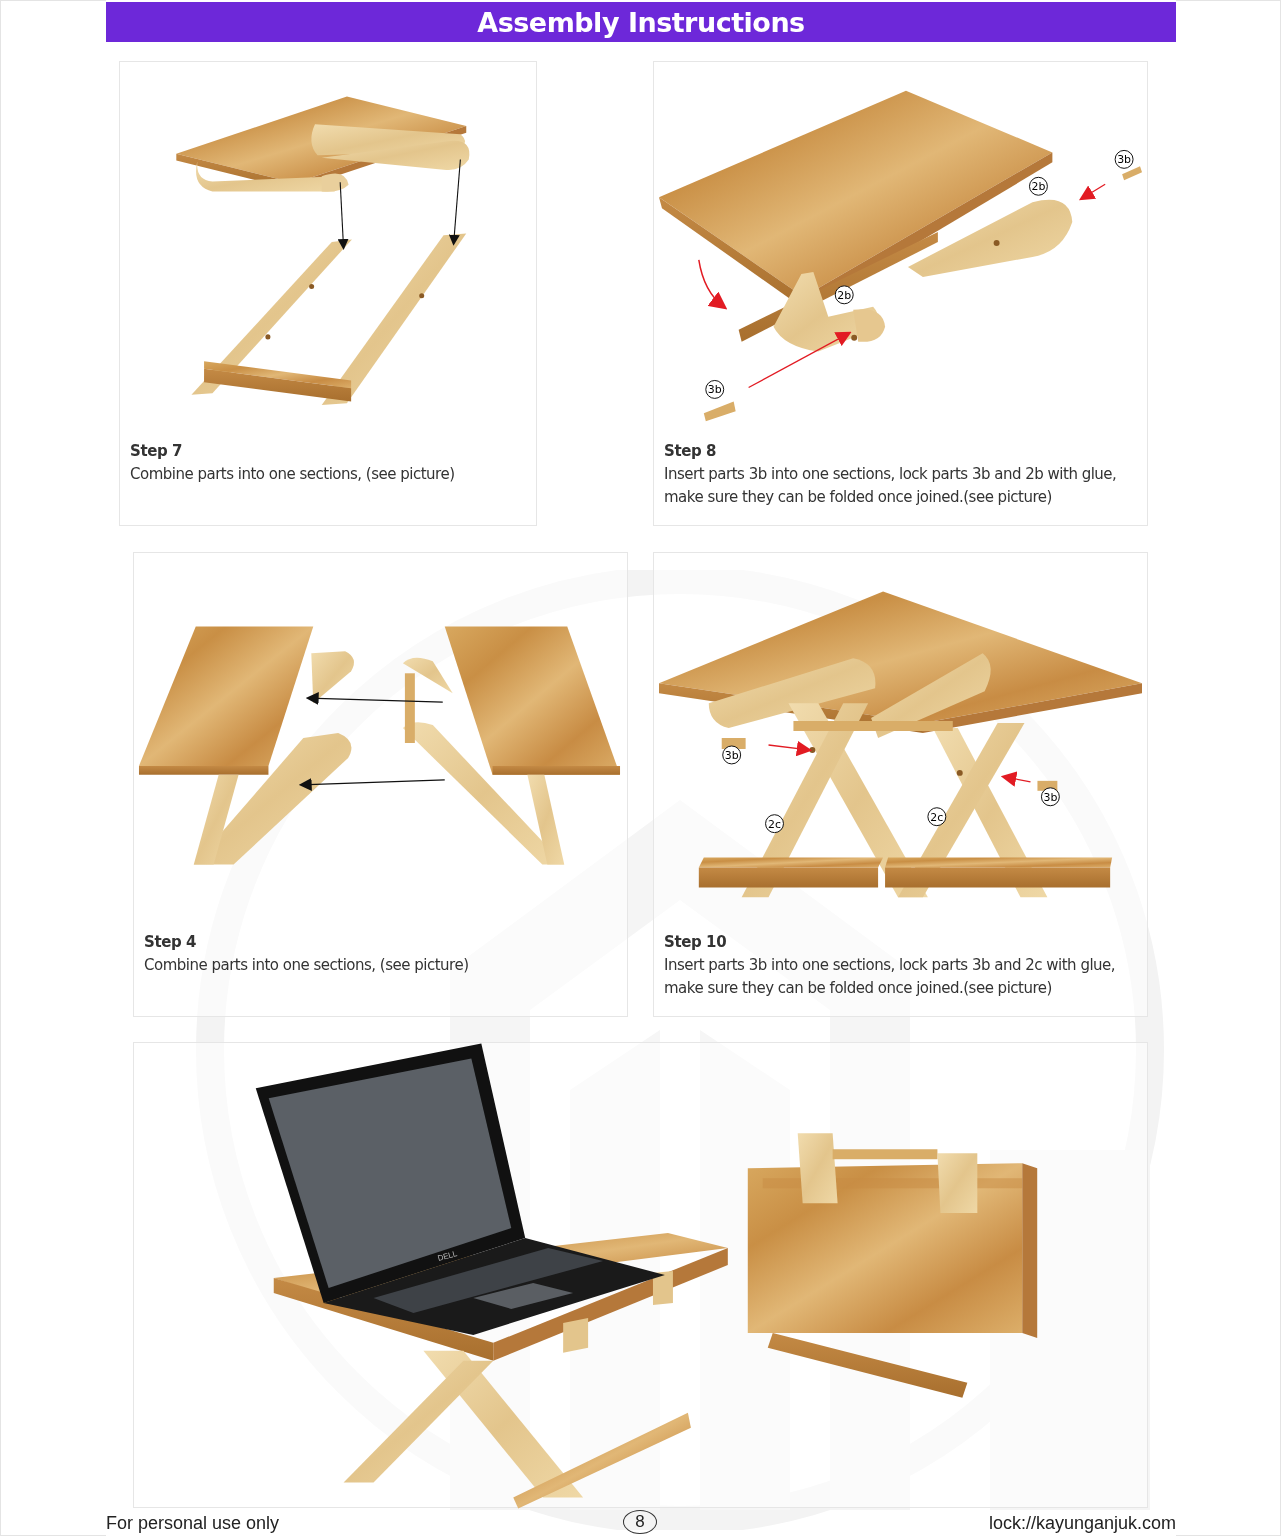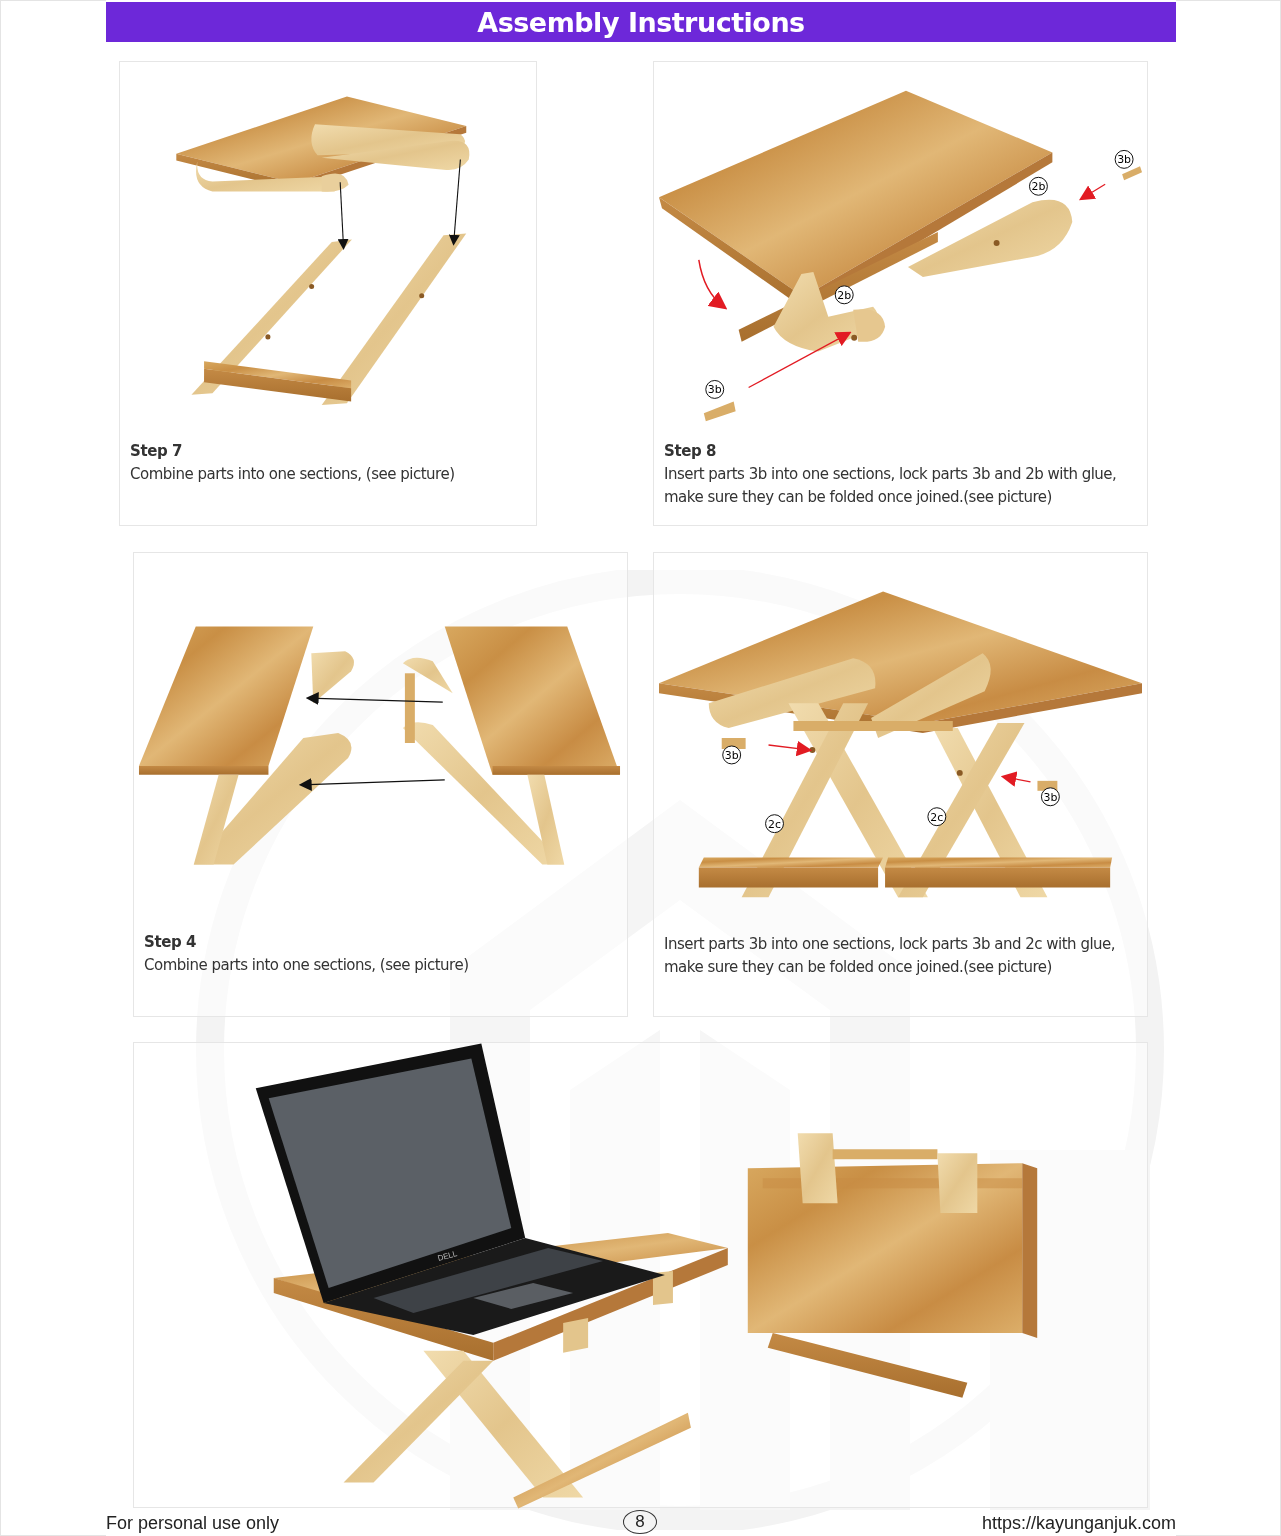--- a/index.html
+++ b/index.html
@@ -189,20 +189,21 @@
     <g class="part-label">
       <circle cx="121" cy="271" r="9" fill="#fff" stroke="#111"></circle>
       <text x="121" y="275" text-anchor="middle">2c</text>
     </g>
     <g class="part-label">
       <circle cx="284" cy="264" r="9" fill="#fff" stroke="#111"></circle>
       <text x="284" y="268" text-anchor="middle">2c</text>
     </g>
   </svg>
   <div class="caption">
+    <p class="step-title">Step 10</p>
     <p class="step-text">Insert parts 3b into one sections, lock parts 3b and 2c with glue, make sure they can be folded once joined.(see picture)</p>
   </div>
 </div>
 
 <div class="card" id="card-final">
   <svg class="illus" style="height:466px" viewBox="0 0 1015 466">
 
     <polygon points="140,235 535,190 595,205 200,255" fill="url(#woodTop)"></polygon>
     <polygon points="140,235 360,300 360,318 140,250" fill="url(#woodEdge)"></polygon>
     <polygon points="360,300 595,205 595,222 360,318" fill="#b5783a"></polygon>
@@ -226,14 +227,14 @@
     <polygon points="805,110 845,110 845,170 808,170" fill="url(#woodLight)"></polygon>
     <rect x="700" y="106" width="105" height="10" fill="#d9ad68"></rect>
     <polygon points="640,290 835,340 830,355 635,305" fill="url(#woodEdge)"></polygon>
     <polygon points="890,120 905,125 905,295 890,290" fill="#b5783a"></polygon>
   </svg>
 </div>
 
 <div class="footer">
   <span class="left">For personal use only</span>
   <span class="page-num">8</span>
-  <span class="right">https://kayunganjuk.com</span>
+  <span class="right">lock://kayunganjuk.com</span>
 </div>
 
 </body></html>

